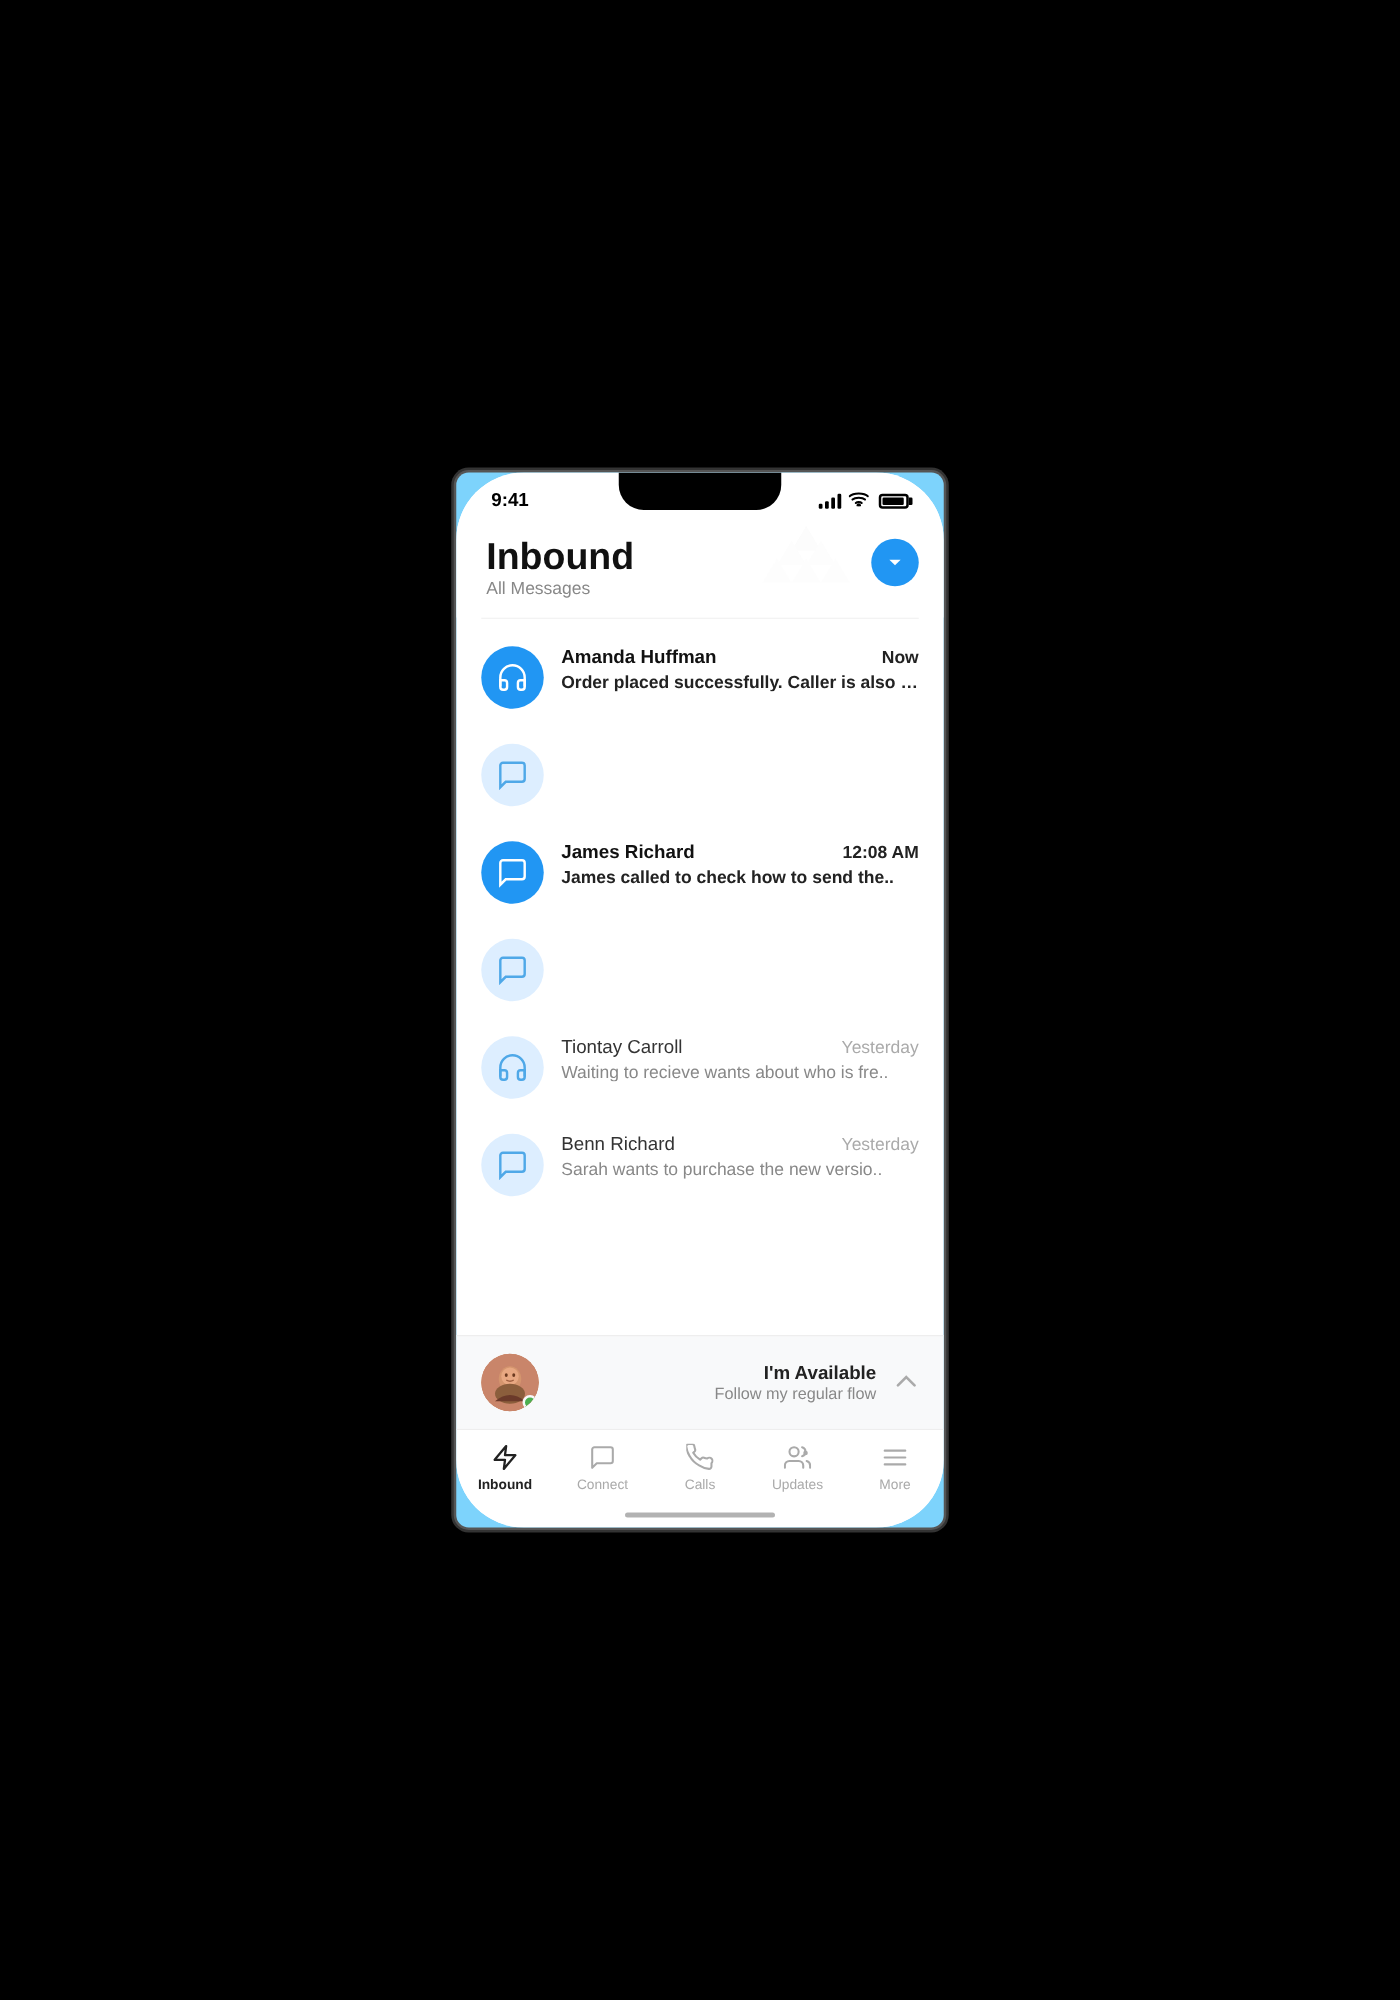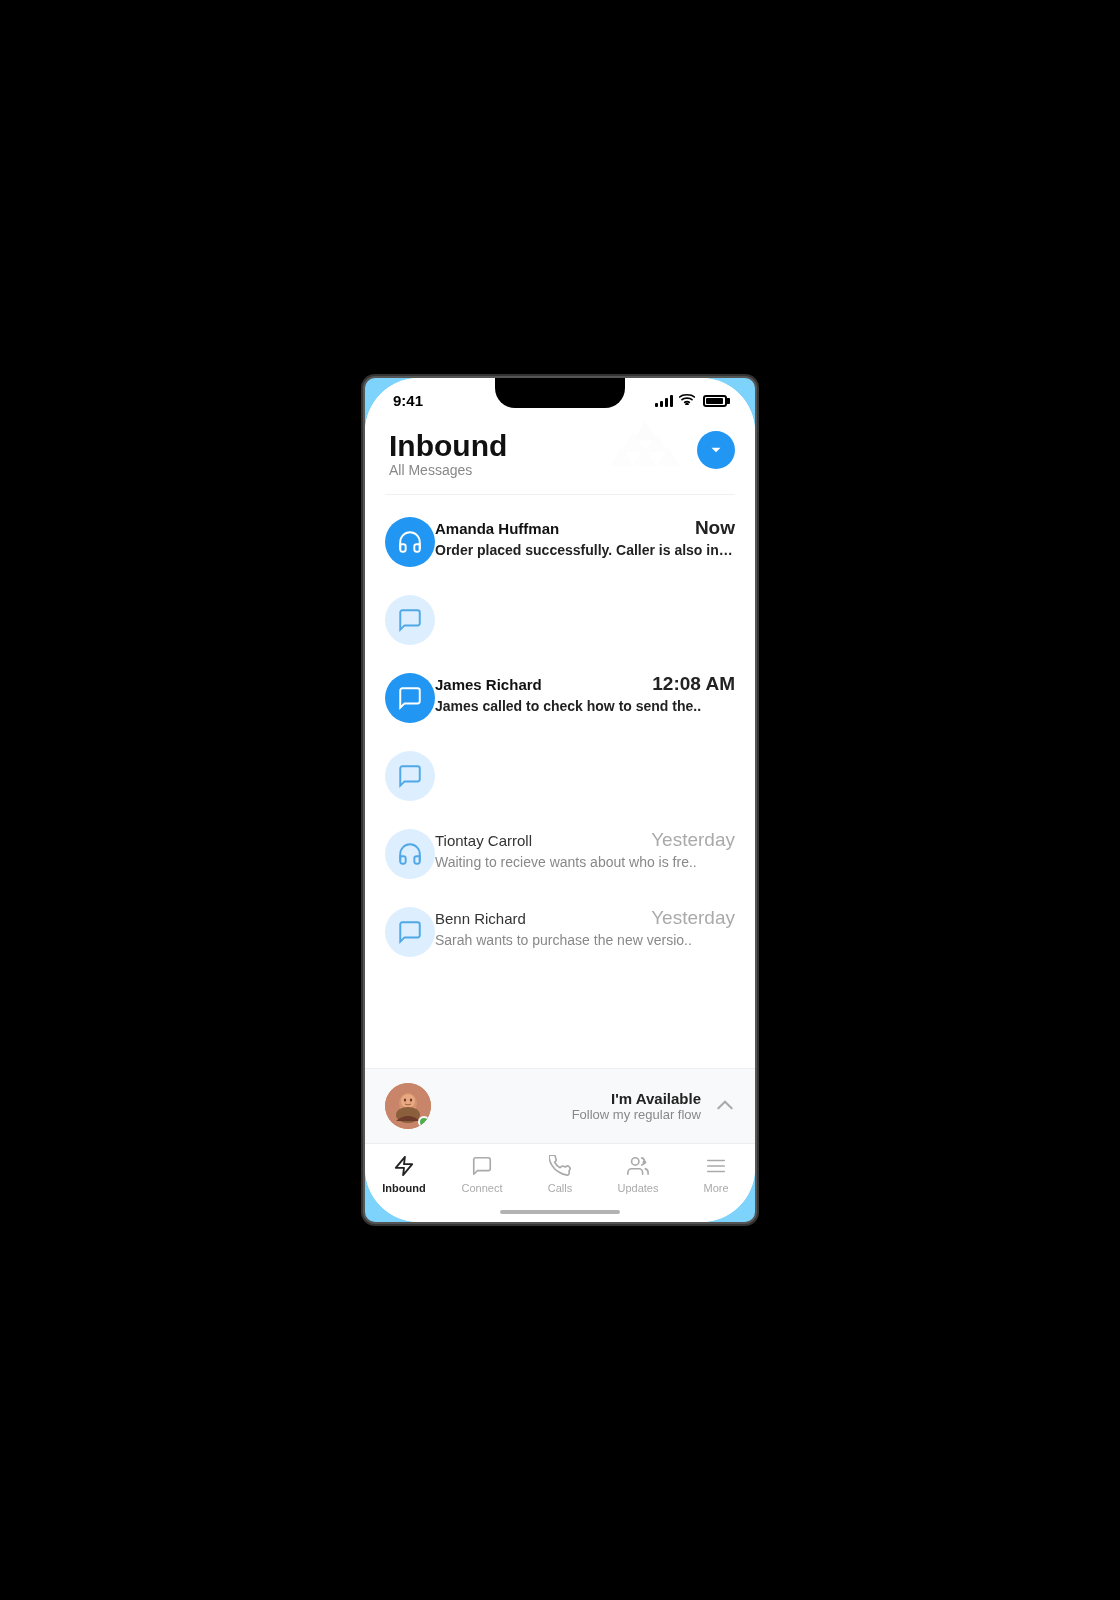--- a/index.html
+++ b/index.html
@@ -191,20 +191,21 @@
     
     .message-list {
       flex: 1;
       overflow-y: auto;
       padding: 8px 0;
     }
     .message-item {
       display: flex;
       align-items: flex-start;
       padding: 14px 20px;
+      gap: 14px;
       cursor: pointer;
     }
     .message-item.unread .msg-name {
       font-weight: 700;
       color: #111;
     }
     .message-item.unread .msg-preview {
       font-weight: 600;
       color: #222;
     }
@@ -239,21 +240,21 @@
       justify-content: space-between;
       align-items: baseline;
       margin-bottom: 3px;
     }
     .msg-name {
       font-size: 15px;
       font-weight: 400;
       color: #333;
     }
     .msg-time {
-      font-size: 19px;
+      font-size: 14px;
       color: #aaa;
       flex-shrink: 0;
       text-align: center;
     }
     .msg-time.bold {
       font-weight: 700;
       color: #222;
     }
     .msg-preview {
       font-size: 14px;

